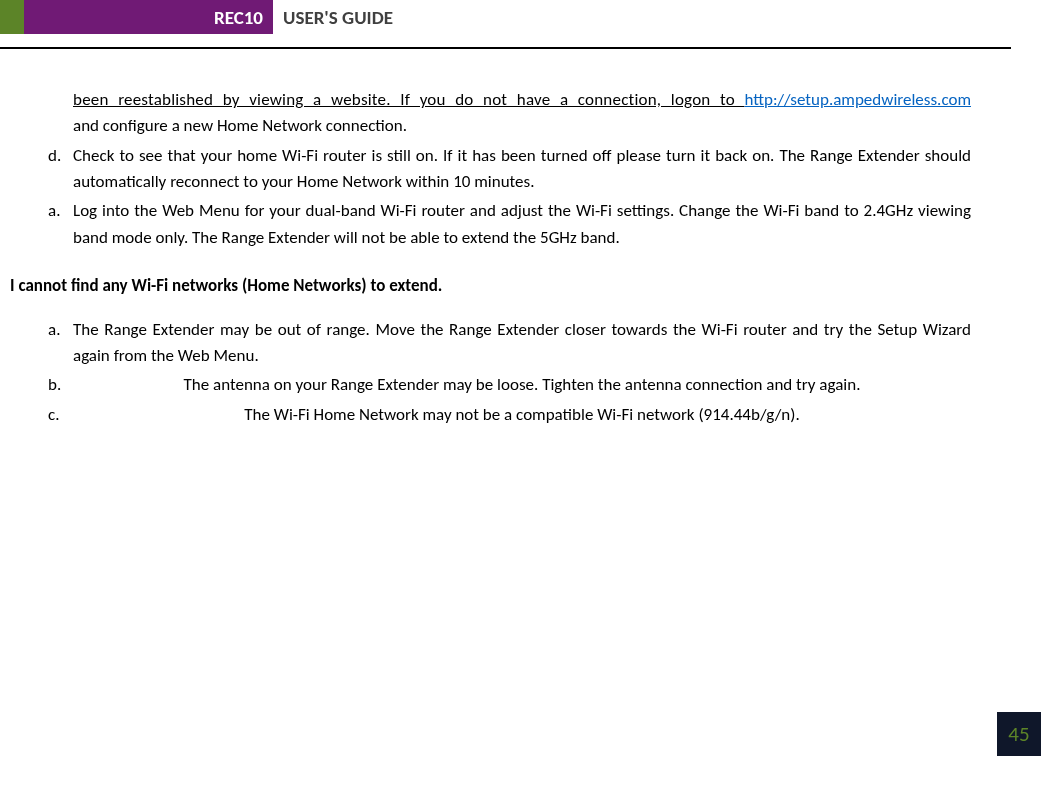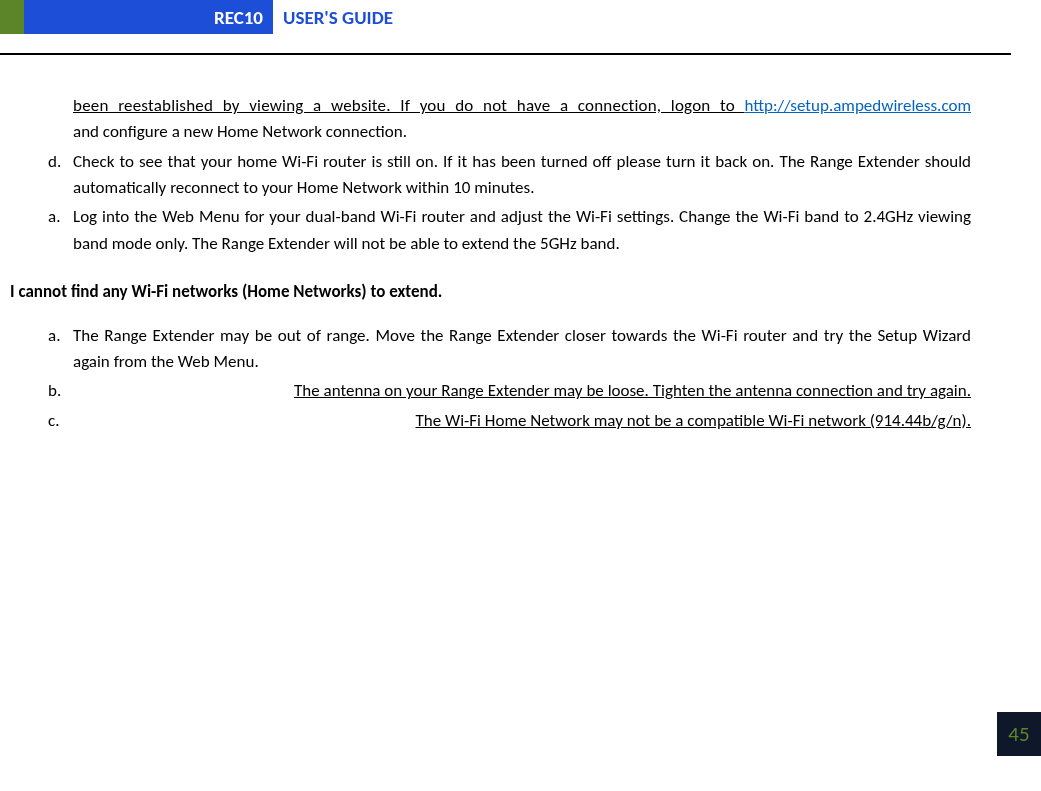--- a/index.html
+++ b/index.html
@@ -18,34 +18,34 @@
     align-items: stretch;
     border-bottom: 2px solid #000;
     margin: 0 30px 0 0;
   }
   .header-spacer-left {
     width: 24px;
     background: #5c8428;
     height: 34px;
   }
   .header-badge {
-    background: #1d4ed8;
+    background: #701a75;
     color: #fff;
     font-weight: bold;
     font-size: 19px;
     padding: 6px 10px 6px 190px;
     height: 34px;
     display: flex;
     align-items: center;
   }
   .header-title {
     font-weight: bold;
     font-size: 19px;
-    padding: 6px 0 24px 10px;
-    color: #1d4ed8;
+    padding: 6px 0 18px 10px;
+    color: #404040;
     display: flex;
     align-items: center;
   }
   .content {
     padding: 38px 70px 0 10px;
   }
   .list-item {
     display: flex;
     margin-bottom: 3px;
     line-height: 1.55;
@@ -55,22 +55,21 @@
     flex-shrink: 0;
     text-align: left;
     padding-left: 38px;
   }
   .list-text {
     flex: 1;
     text-align: justify;
   }
   .list-text-left {
     flex: 1;
-    text-align: right;
-    text-decoration: underline;
+    text-align: center;
   }
   .section-heading {
     font-weight: bold;
     font-size: 17px;
     margin: 22px 0 18px 0;
     line-height: 1.5;
   }
   a.hyperlink {
     color: #0563c1;
     text-decoration: underline;

